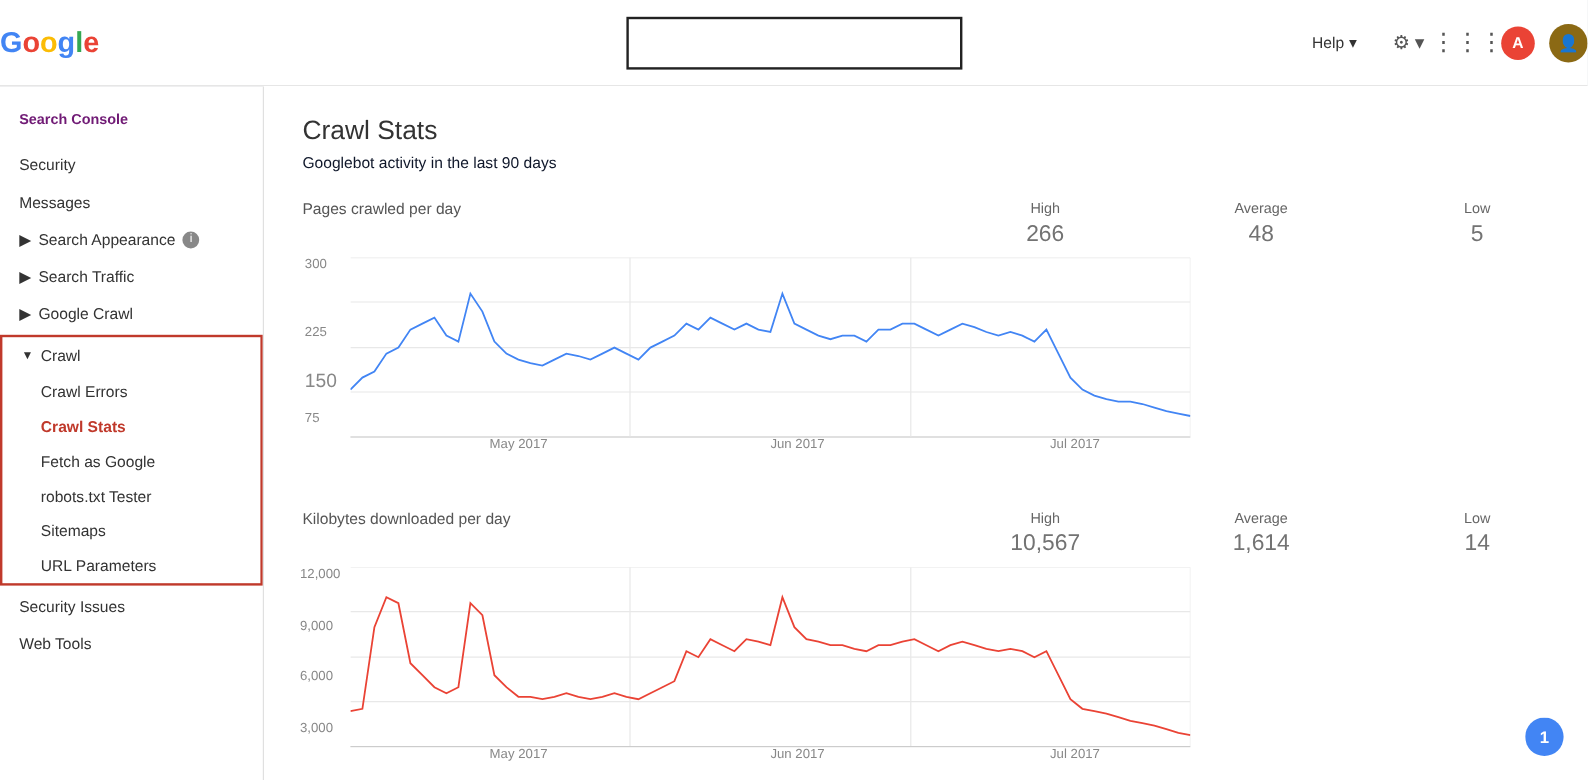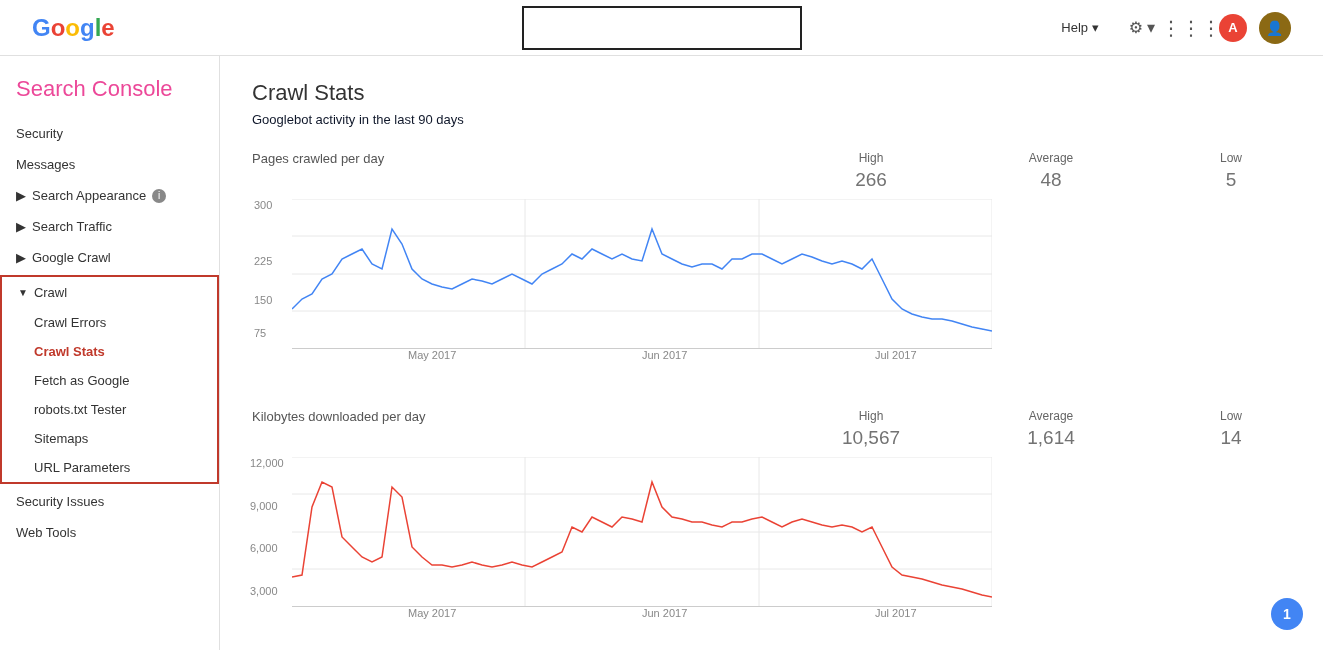--- a/index.html
+++ b/index.html
@@ -3,22 +3,22 @@
   <meta charset="utf-8">
   <style>
     * { box-sizing: border-box; margin: 0; padding: 0; }
     body { font-family: Arial, sans-serif; background: #f1f3f4; color: #333; font-size: 13px; }
 
     
     .topbar {
       display: flex;
       align-items: center;
       background: #fff;
-      height: 56px;
-      padding: 0 32px;
+      height: 72px;
+      padding: 0 0;
       border-bottom: 1px solid #e0e0e0;
       position: relative;
     }
     .google-logo {
       font-size: 24px;
       font-weight: bold;
       margin-right: 24px;
       cursor: pointer;
       user-select: none;
     }
@@ -100,23 +100,23 @@
 
     
     .sidebar {
       width: 220px;
       background: #fff;
       border-right: 1px solid #e0e0e0;
       overflow-y: auto;
       flex-shrink: 0;
     }
     .sidebar-title {
-      color: #ec4899;
-      font-size: 22px;
-      font-weight: 400;
+      color: #701a75;
+      font-size: 12px;
+      font-weight: 700;
       padding: 20px 16px 16px;
     }
     .sidebar-item {
       padding: 8px 16px;
       cursor: pointer;
       color: #333;
       font-size: 13px;
       display: flex;
       align-items: center;
       gap: 6px;
@@ -326,21 +326,21 @@
             <div class="stat-label">Low</div>
             <div class="stat-value">5</div>
           </div>
         </div>
       </div>
 
       <div style="position:relative; margin-left:40px; margin-bottom:30px;">
 
         <span style="position:absolute; left:-38px; top:0; font-size:11px; color:#888;">300</span>
         <span style="position:absolute; left:-38px; top:33%; font-size:11px; color:#888;">225</span>
-        <span style="position:absolute; left:-38px; top:56%; font-size:11px; color:#888;">150</span>
+        <span style="position:absolute; left:-38px; top:56%; font-size:16px; color:#888;">150</span>
         <span style="position:absolute; left:-38px; top:75%; font-size:11px; color:#888;">75</span>
 
         <svg width="700" height="150" style="display:block; border-bottom:1px solid #ccc;">
 
           <line x1="0" y1="0" x2="700" y2="0" stroke="#e8e8e8" stroke-width="1"></line>
           <line x1="0" y1="37" x2="700" y2="37" stroke="#e8e8e8" stroke-width="1"></line>
           <line x1="0" y1="75" x2="700" y2="75" stroke="#e8e8e8" stroke-width="1"></line>
           <line x1="0" y1="112" x2="700" y2="112" stroke="#e8e8e8" stroke-width="1"></line>
 
           <line x1="233" y1="0" x2="233" y2="150" stroke="#e8e8e8" stroke-width="1"></line>

